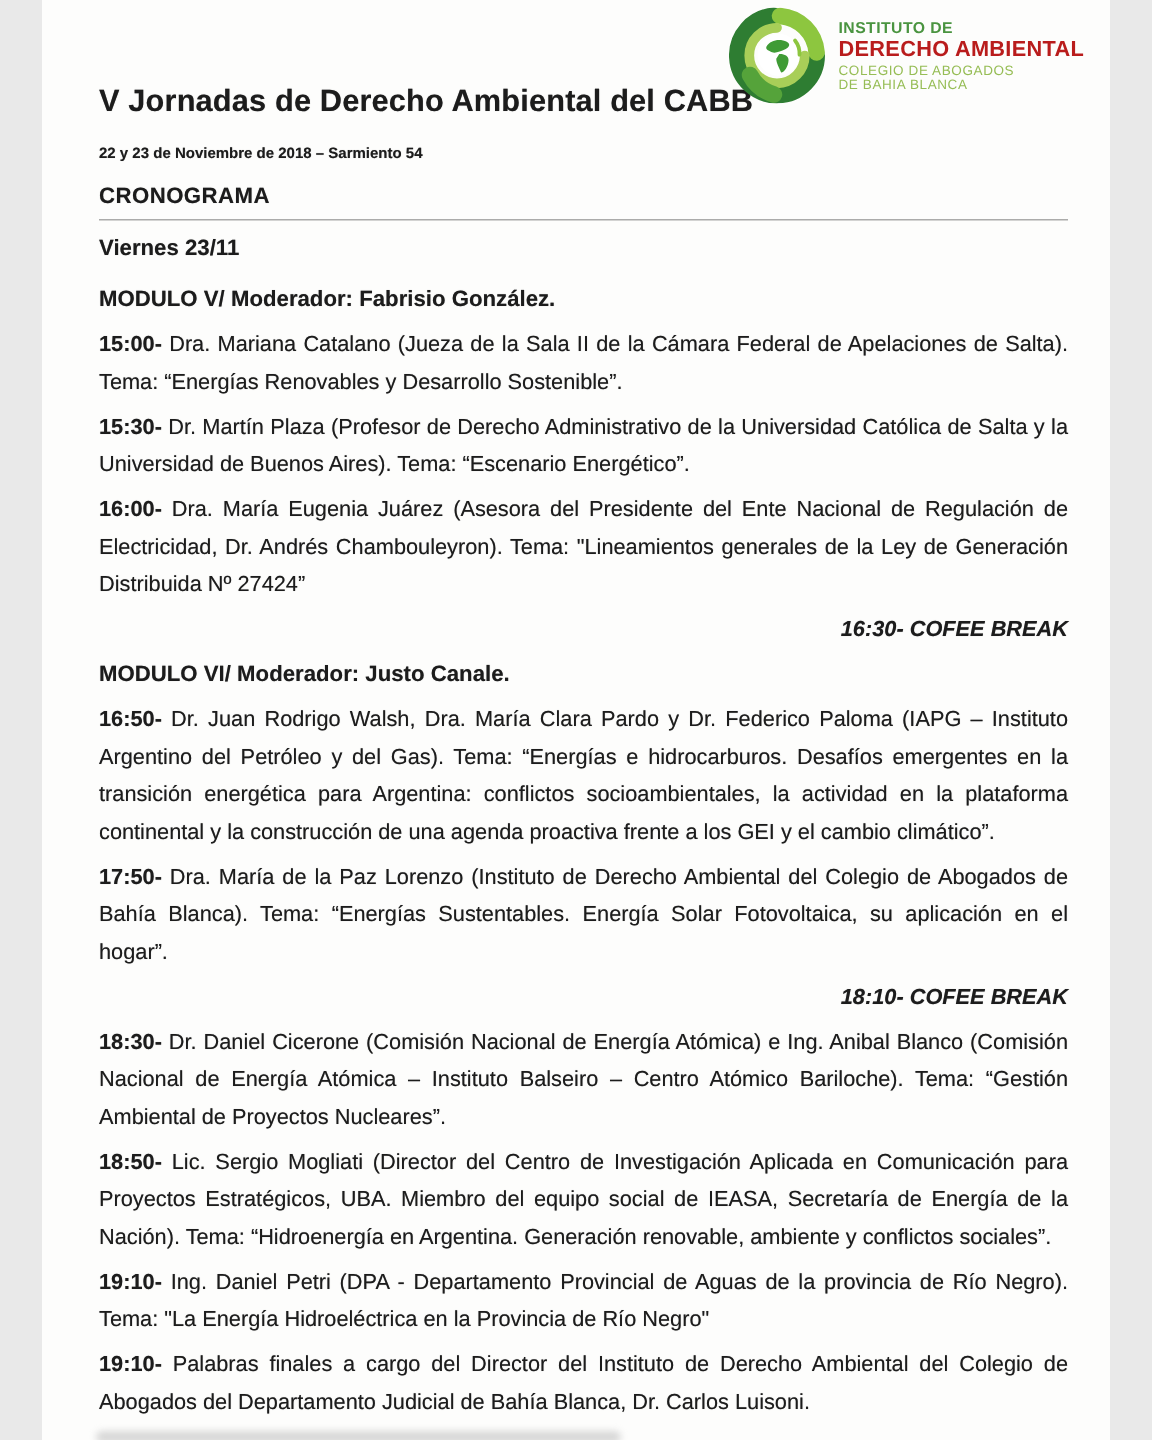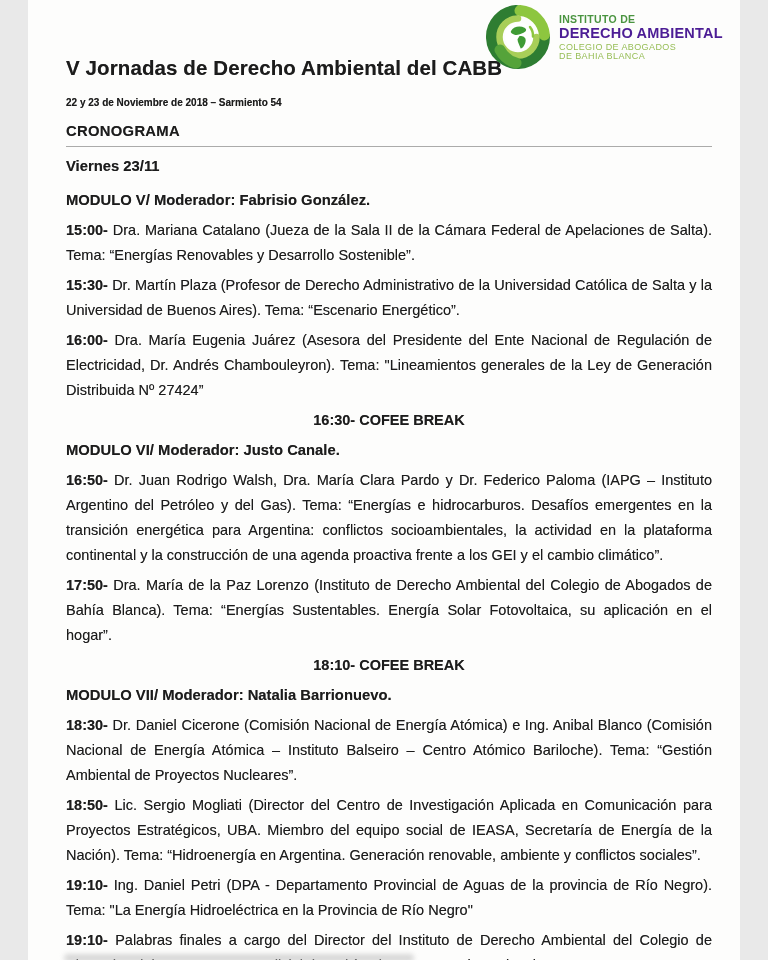--- a/index.html
+++ b/index.html
@@ -71,21 +71,21 @@
   .entry{
     margin:0 0 5px 0;
     line-height:25px;
     text-align:justify;
   }
   .entry.module{
     font-weight:bold;
     font-size:14.8px;
     text-align:left;
   }
-  .entry.break{font-weight:bold;text-align:center;}
+  .entry.break{font-weight:bold;text-align:right;font-style:italic;}
   .entry strong{font-weight:bold;}
 
   
   .scan-smudge{
     position:absolute;
     left:36px;
     bottom:-2px;
     width:350px;
     height:8px;
     background:#b9b9b9;
@@ -114,21 +114,21 @@
         </g>
 
         <circle cx="33" cy="31.5" r="14" fill="#ffffff"></circle>
         <path d="M25 26 c2.5 -4.5 9 -5.5 13.5 -3.2 c3 1.6 1.4 4 -1 5 c-3 1.2 -6.5 3 -8.8 2 c-2.2 -1 -4.6 -1.8 -3.7 -3.8 z" fill="#3f9b35"></path>
         <path d="M33.5 31 c3.2 -.2 6.3 1.2 6.2 4.2 c-.1 4 -3 8.3 -5 8.2 c-1 -3 -3.2 -6.2 -3.2 -9.2 z" fill="#3f9b35"></path>
         <path d="M44 22 a14 14 0 0 1 3 9.5" stroke="#8dc63f" stroke-width="2.5" fill="none" stroke-linecap="round"></path>
       </svg>
     </span>
     <span class="logo-text">
       <span class="logo-line1" style="color:#4a9440">INSTITUTO DE</span>
-      <span class="logo-line2" style="color:#4c1d95">DERECHO AMBIENTAL</span>
+      <span class="logo-line2" style="color:#b91c1c">DERECHO AMBIENTAL</span>
       <span class="logo-line3" style="color:#96bd55">COLEGIO DE ABOGADOS</span>
       <span class="logo-line4" style="color:#96bd55">DE BAHIA BLANCA</span>
     </span>
   </div>
 
   <h1 class="doc-title">V Jornadas de Derecho Ambiental del CABB</h1>
   <p class="doc-date">22 y 23 de Noviembre de 2018 – Sarmiento 54</p>
   <p class="doc-section">CRONOGRAMA</p>
   <hr class="rule">
   <p class="doc-day">Viernes 23/11</p>
@@ -136,21 +136,20 @@
   <div class="schedule">
       <p class="entry module">MODULO V/ Moderador: Fabrisio González.</p>
       <p class="entry session"><strong>15:00- </strong><span>Dra. Mariana Catalano (Jueza de la Sala II de la Cámara Federal de Apelaciones de Salta). Tema: “Energías Renovables y Desarrollo Sostenible”.</span></p>
       <p class="entry session"><strong>15:30- </strong><span>Dr. Martín Plaza (Profesor de Derecho Administrativo de la Universidad Católica de Salta y la Universidad de Buenos Aires). Tema: “Escenario Energético”.</span></p>
       <p class="entry session"><strong>16:00- </strong><span>Dra. María Eugenia Juárez (Asesora del Presidente del Ente Nacional de Regulación de Electricidad, Dr. Andrés Chambouleyron). Tema: "Lineamientos generales de la Ley de Generación Distribuida Nº 27424”</span></p>
       <p class="entry break"><strong>16:30- </strong><span>COFEE BREAK</span></p>
       <p class="entry module">MODULO VI/ Moderador: Justo Canale.</p>
       <p class="entry session"><strong>16:50- </strong><span>Dr. Juan Rodrigo Walsh, Dra. María Clara Pardo y Dr. Federico Paloma (IAPG – Instituto Argentino del Petróleo y del Gas). Tema: “Energías e hidrocarburos. Desafíos emergentes en la transición energética para Argentina: conflictos socioambientales, la actividad en la plataforma continental y la construcción de una agenda proactiva frente a los GEI y el cambio climático”.</span></p>
       <p class="entry session"><strong>17:50- </strong><span>Dra. María de la Paz Lorenzo  (Instituto de Derecho Ambiental del Colegio de Abogados de Bahía Blanca). Tema: “Energías Sustentables. Energía Solar Fotovoltaica, su aplicación en el hogar”.</span></p>
       <p class="entry break"><strong>18:10- </strong><span>COFEE BREAK</span></p>
-      <p class="entry module">MODULO VII/ Moderador: Natalia Barrionuevo.</p>
       <p class="entry session"><strong>18:30- </strong><span>Dr. Daniel Cicerone (Comisión Nacional de Energía Atómica)  e Ing. Anibal Blanco (Comisión Nacional de Energía Atómica – Instituto Balseiro – Centro Atómico Bariloche). Tema: “Gestión Ambiental de Proyectos Nucleares”.</span></p>
       <p class="entry session"><strong>18:50- </strong><span>Lic. Sergio Mogliati (Director del Centro de Investigación Aplicada en Comunicación para Proyectos Estratégicos, UBA. Miembro del equipo social de IEASA, Secretaría de Energía de la Nación). Tema: “Hidroenergía en Argentina. Generación renovable, ambiente y conflictos sociales”.</span></p>
       <p class="entry session"><strong>19:10- </strong><span>Ing. Daniel Petri (DPA - Departamento Provincial de Aguas de la provincia de Río Negro). Tema: "La Energía Hidroeléctrica en la Provincia de Río Negro"</span></p>
       <p class="entry session"><strong>19:10- </strong><span>Palabras finales a cargo del Director del Instituto de Derecho Ambiental del Colegio de Abogados del Departamento Judicial de Bahía Blanca, Dr. Carlos Luisoni.</span></p>
     </div>
 
   <div class="scan-smudge"></div>
 </div>
 
 </body></html>

